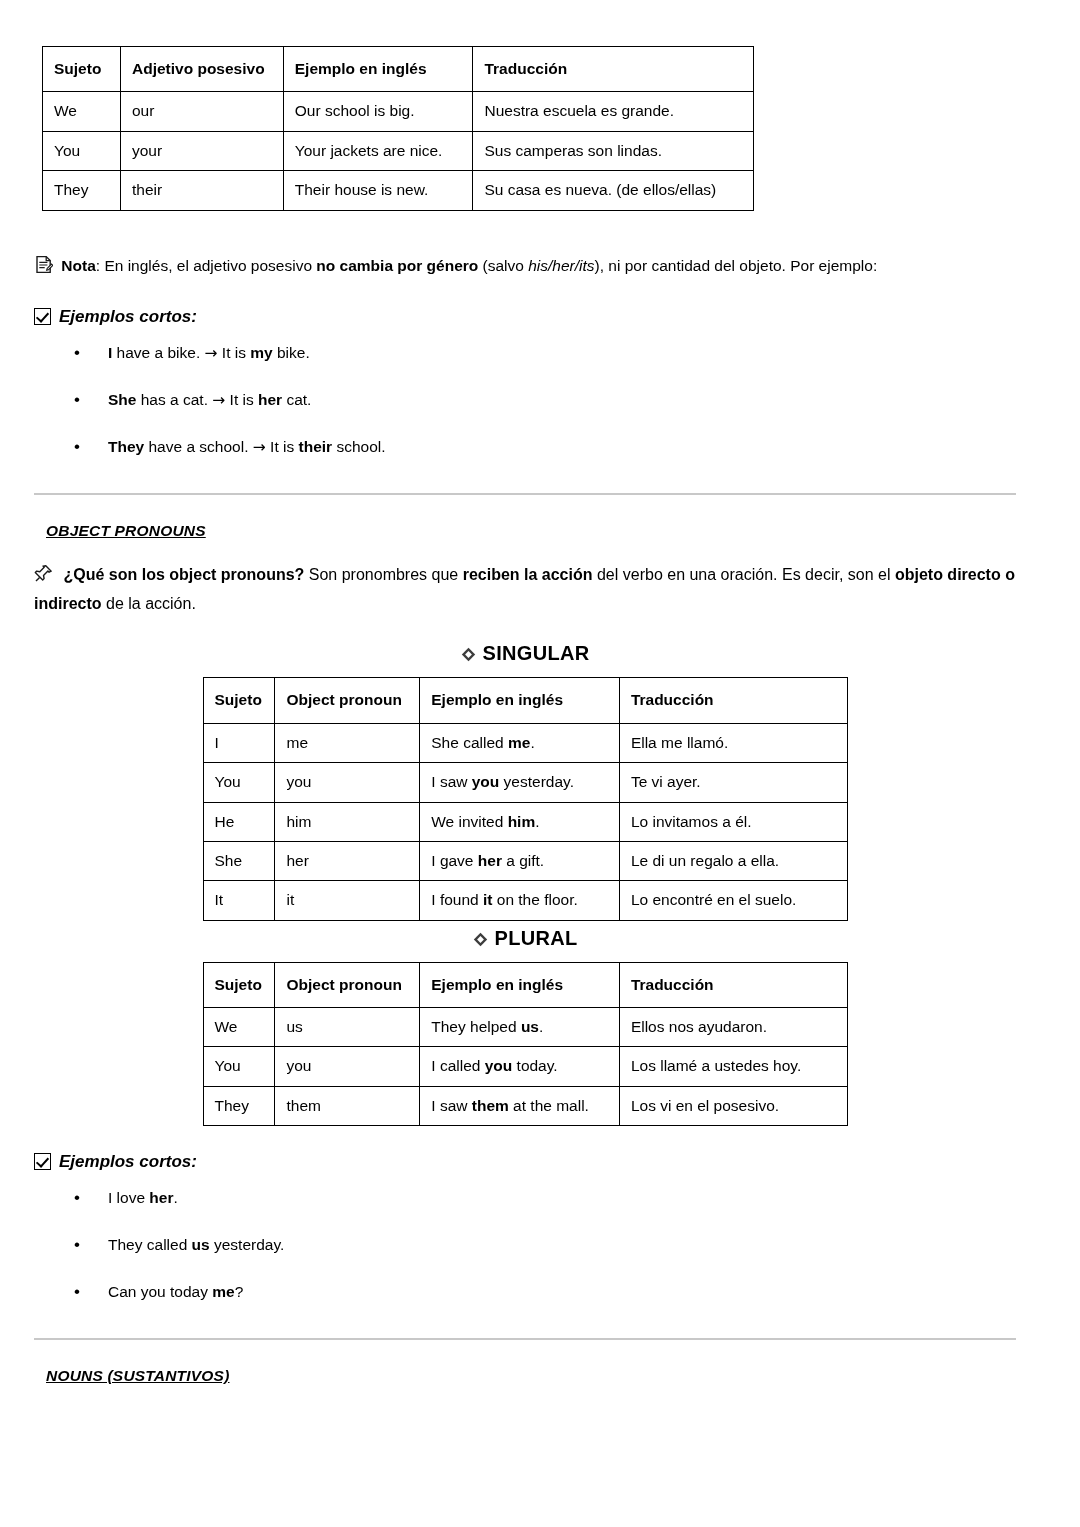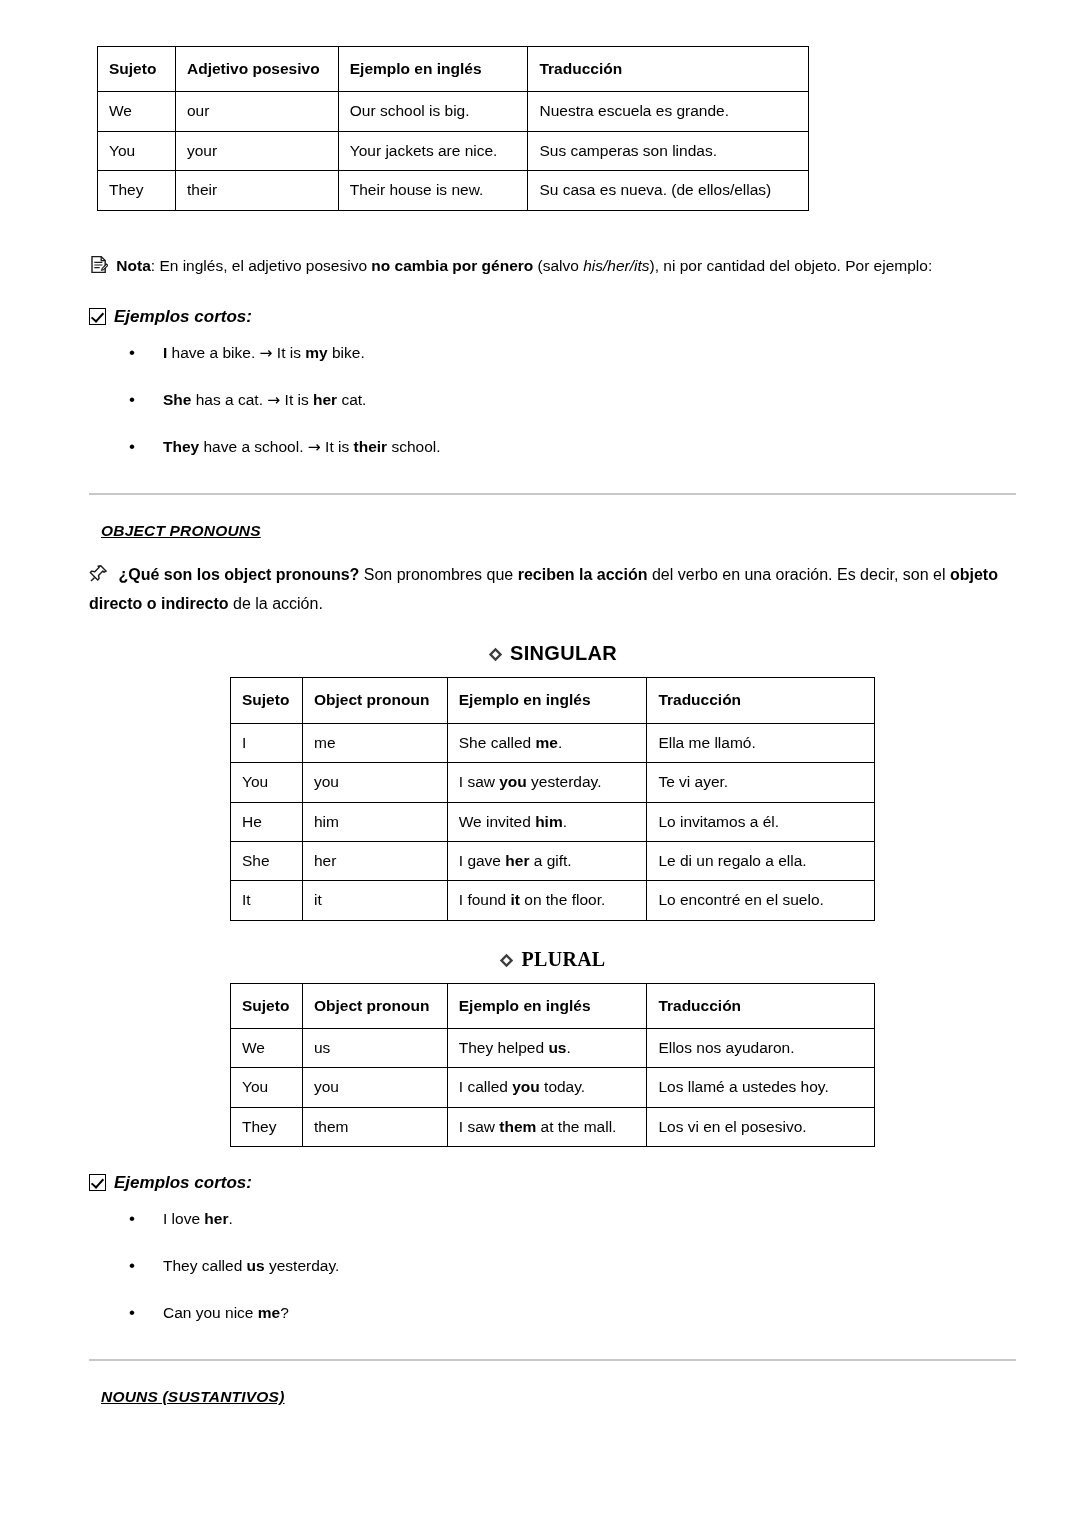--- a/index.html
+++ b/index.html
@@ -11,21 +11,21 @@
     min-height: 1527px;
     background: #ffffff;
     font-family: "Liberation Sans", sans-serif;
     color: #000000;
   }
   .page {
     position: relative;
     width: 1080px;
     min-height: 1527px;
     box-sizing: border-box;
-    padding: 46px 64px 40px 89px;
+    padding: 46px 64px 40px 34px;
   }
 
   
   table.grammar {
     border-collapse: collapse;
     font-size: 15.5px;
     line-height: 1.25;
   }
   table.grammar td, table.grammar th {
     border: 1px solid #000000;
@@ -143,21 +143,21 @@
     font-size: 20px;
     font-weight: bold;
     margin: 26px 0 10px 0;
     letter-spacing: 0.3px;
   }
   .table-label .diamond {
     display: inline-block;
     vertical-align: -2px;
     margin-right: 7px;
   }
-  .tight-label { margin-top: 27px; font-family: Liberation Serif, serif; }
+  .tight-label { margin-top: 6px; }
   b { font-weight: bold; }
   i { font-style: italic; }
   .arrow { font-family: "DejaVu Sans", sans-serif; }
 </style>
 </head>
 <body>
 
 <div class="page">
 
   <table class="grammar possessive">
@@ -347,21 +347,21 @@
     <span class="checkbox"></span><span>Ejemplos cortos:</span>
   </p>
   <ul class="bullets">
     <li>
       <span>I love </span><b>her</b><span>.</span>
     </li>
     <li>
       <span>They called </span><b>us</b><span> yesterday.</span>
     </li>
     <li>
-      <span>Can you nice </span><b>me</b><span>?</span>
+      <span>Can you today </span><b>me</b><span>?</span>
     </li>
   </ul>
 
   <hr class="sep">
 
   <p class="section-title">NOUNS (SUSTANTIVOS)</p>
 
 </div>
 
 </body></html>

